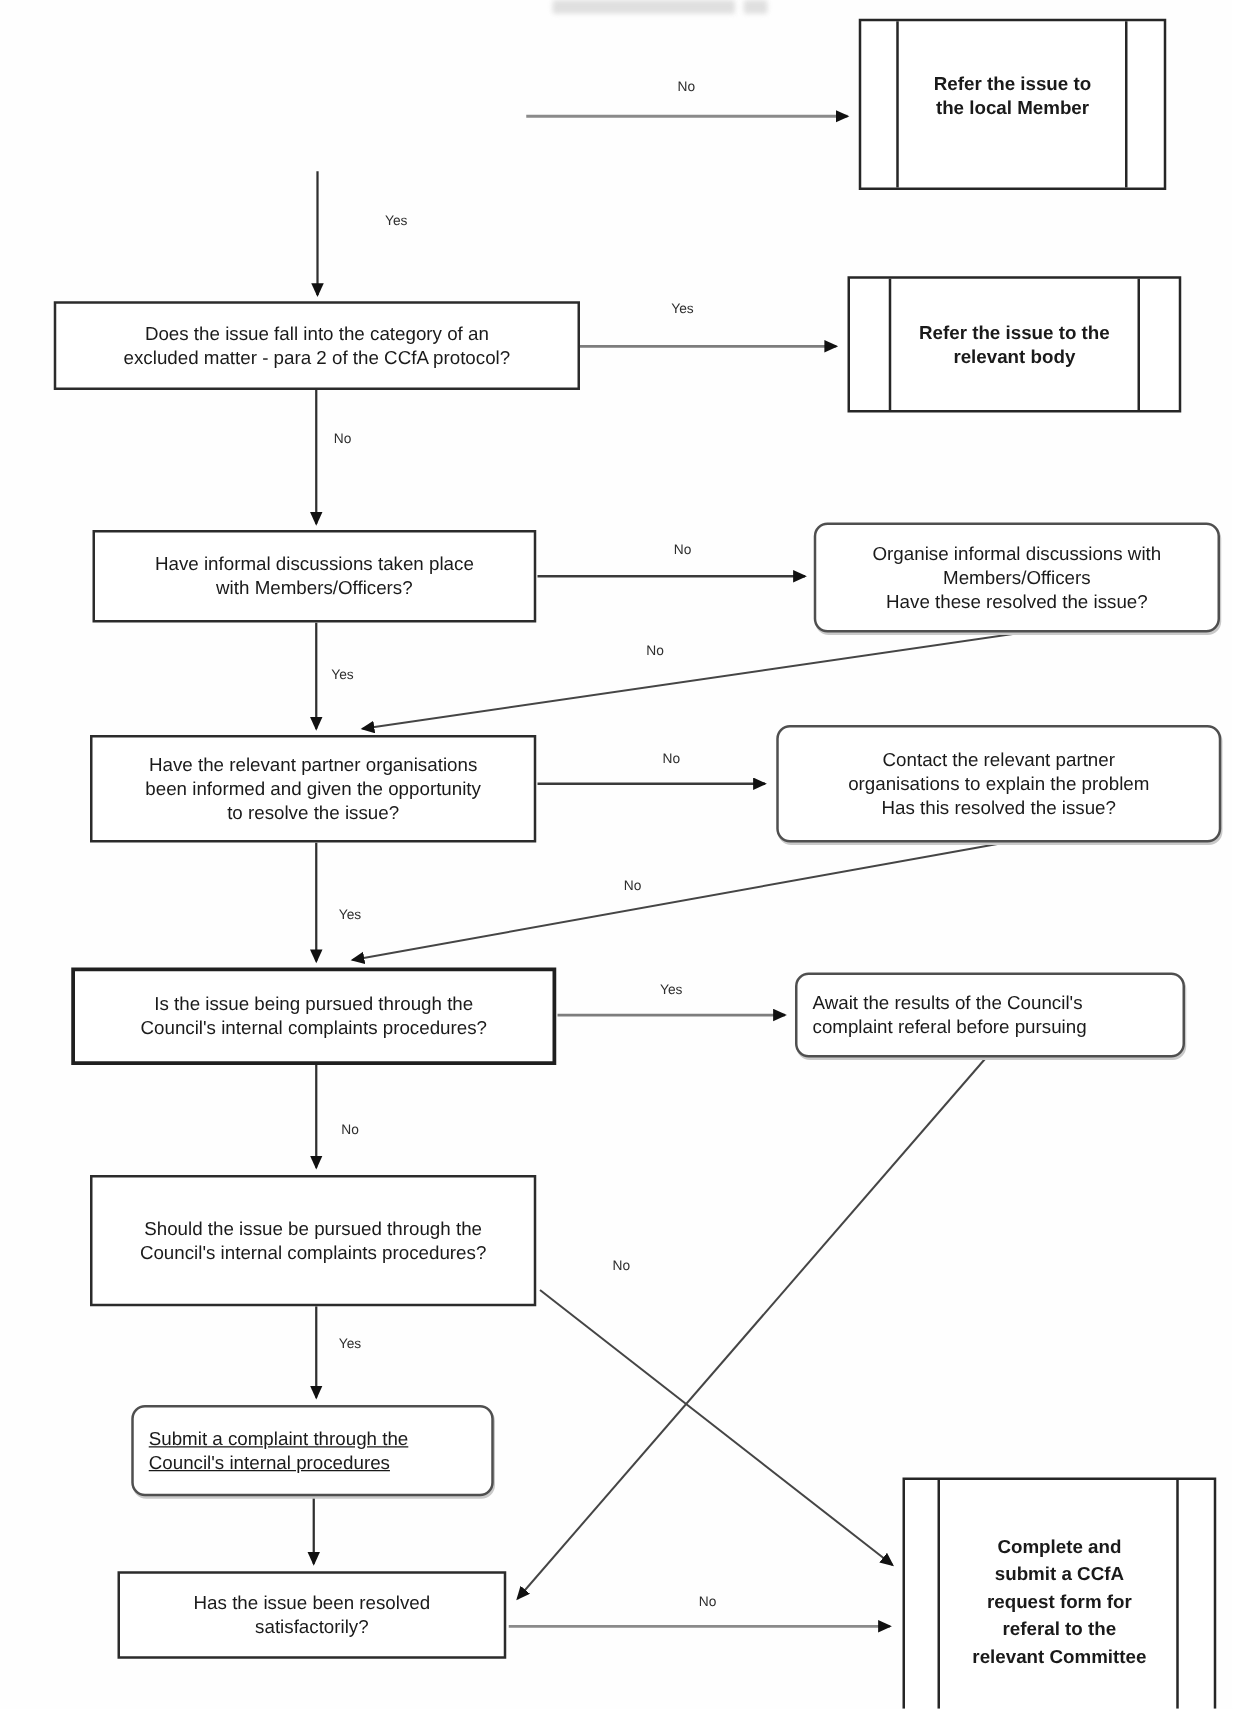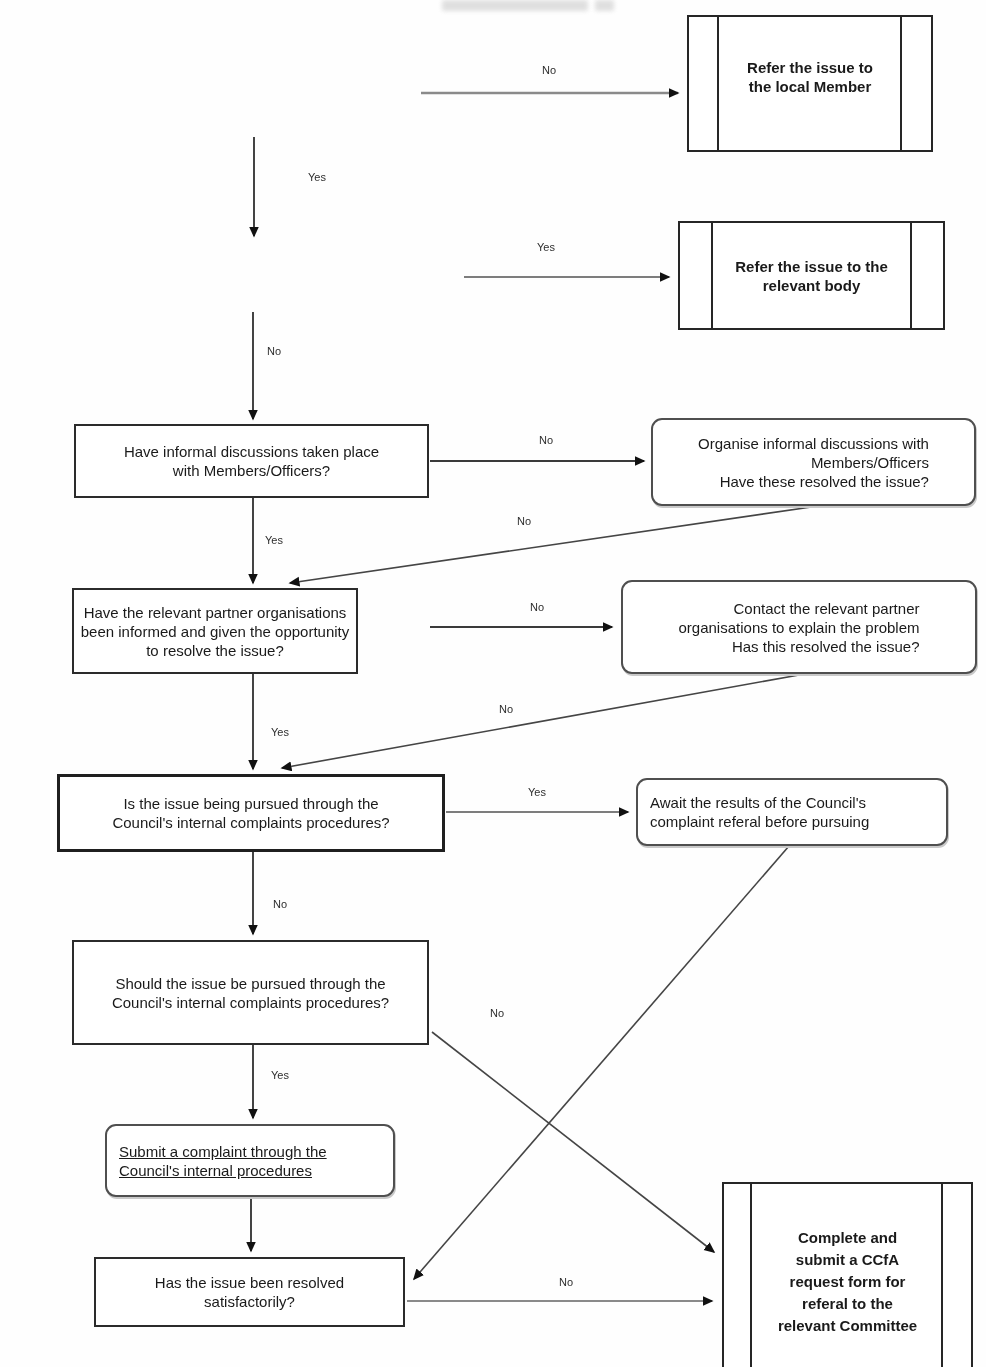--- a/index.html
+++ b/index.html
@@ -20,21 +20,20 @@
     font-size:15px;line-height:19px;
     text-align:center;
   }
   .node .txt{white-space:pre-line;}
   .rect{border:2px solid #2b2b2b;}
   .rect.heavy{border-width:3px;border-color:#1f1f1f;}
   .round{
     border:2px solid #4f4f4f;
     border-radius:11px;
     box-shadow:1px 2px 0 #c9c9c9;
-    text-align:right;
   }
   .pre{border:2px solid #262626;font-weight:bold;}
   .pre .bar{
     position:absolute;top:0;bottom:0;width:2px;background:#262626;
   }
   .bold{font-weight:bold;}
   .left-text{justify-content:flex-start;text-align:left;padding-left:12px;}
   .lbl{
     position:absolute;
     font-size:11px;line-height:18px;color:#2e2e2e;
@@ -83,40 +82,44 @@
   </svg>
 
 
   <div class="node pre" style="left:687px;top:15px;width:246px;height:137px;">
     <div class="bar" style="left:28px;"></div>
     <div class="bar" style="right:29px;"></div>
     <div class="txt" style="padding:0 36px;margin-bottom:14px;">Refer the issue to
 the local Member</div>
   </div>
 
+  <div class="node rect" style="left:43px;top:241px;width:421px;height:71px;">
+    <div class="txt">Does the issue fall into the category of an
+excluded matter - para 2 of the CCfA protocol?</div>
+  </div>
 
   <div class="node pre" style="left:678px;top:221px;width:267px;height:109px;">
     <div class="bar" style="left:31px;"></div>
     <div class="bar" style="right:31px;"></div>
     <div class="txt" style="padding:0 38px;">Refer the issue to the
 relevant body</div>
   </div>
 
   <div class="node rect" style="left:74px;top:424px;width:355px;height:74px;">
     <div class="txt">Have informal discussions taken place
 with Members/Officers?</div>
   </div>
 
   <div class="node round" style="left:651px;top:418px;width:325px;height:88px;">
     <div class="txt">Organise informal discussions with
 Members/Officers
 Have these resolved the issue?</div>
   </div>
 
-  <div class="node rect" style="left:72px;top:588px;width:286px;height:86px;">
+  <div class="node rect" style="left:72px;top:588px;width:357px;height:86px;">
     <div class="txt">Have the relevant partner organisations
 been informed and given the opportunity
 to resolve the issue?</div>
   </div>
 
   <div class="node round" style="left:621px;top:580px;width:356px;height:94px;">
     <div class="txt">Contact the relevant partner
 organisations to explain the problem
 Has this resolved the issue?</div>
   </div>

